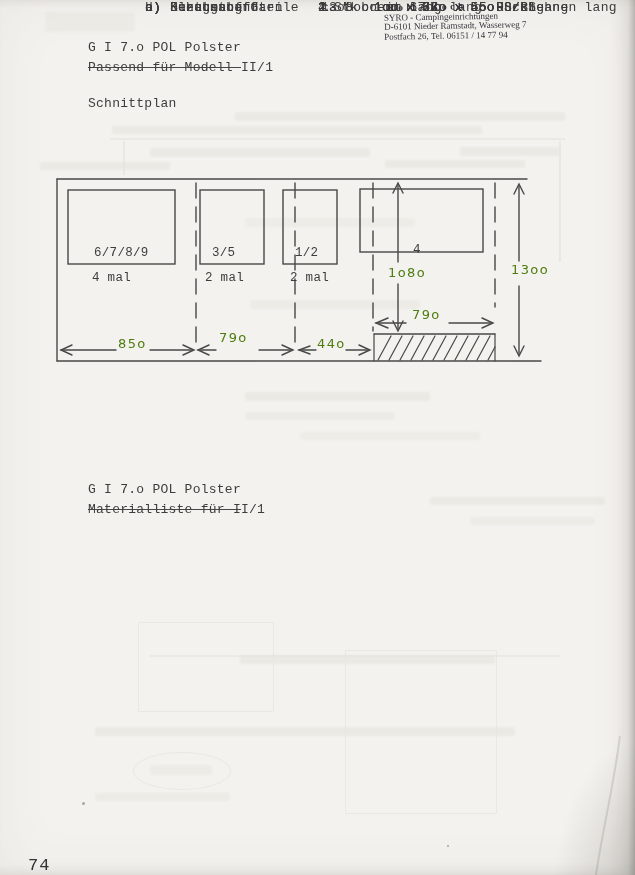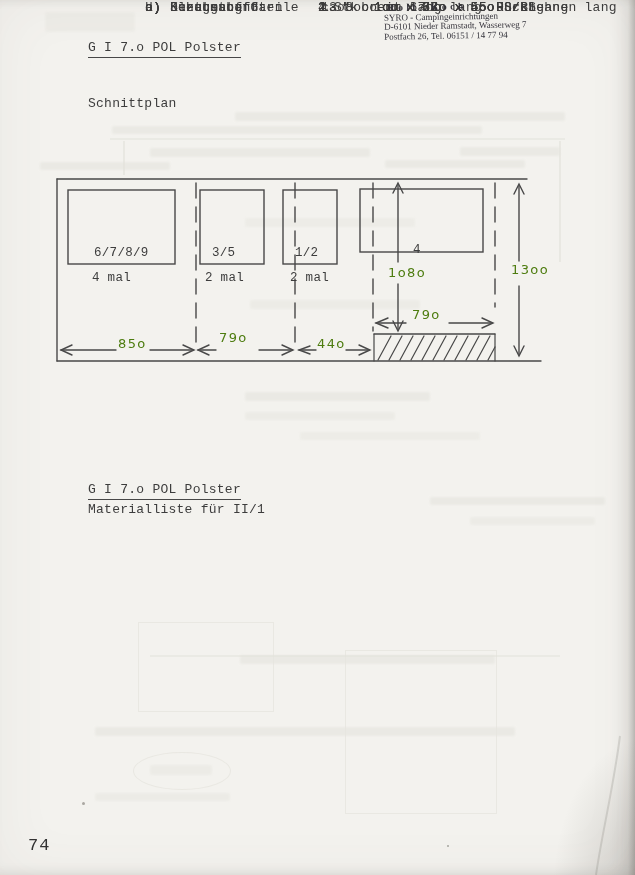--- a/index.html
+++ b/index.html
@@ -16,21 +16,21 @@
       inset -16px 0 20px -10px rgba(70,65,58,.20),
       inset 0 8px 10px -8px rgba(70,65,58,.07),
       inset 0 -10px 14px -10px rgba(70,65,58,.10);
   }
   .edge-band{position:absolute;top:0;right:0;width:7px;height:875px;z-index:55;
     background:linear-gradient(to right,rgba(60,55,48,0),rgba(60,55,48,.18));}
   .corner-shade{position:absolute;right:0;bottom:0;width:90px;height:150px;z-index:54;
     background:radial-gradient(ellipse at 110% 110%,rgba(70,64,56,.22),rgba(70,64,56,0) 65%);}
   .abs{position:absolute;}
   .typ{letter-spacing:.25px;white-space:pre;}
-  .title{font-size:13px;border-bottom:1.3px solid #474747;padding-bottom:2px;}
+  .title{font-size:13px;border-bottom:1.3px solid #474747;padding-bottom:12px;}
   .sub{font-size:13px;}
   .stamp{
     position:absolute;left:384px;top:2px;width:200px;z-index:5;
     font-family:"Liberation Serif","DejaVu Serif",serif;
     color:#35343c;transform:rotate(-1deg);line-height:9.5px;font-size:9px;
   }
   .stamp .s1{font-size:9.5px;font-weight:bold;letter-spacing:3.5px;word-spacing:6px;padding-left:4px;}
   .diagram-label{font-size:12.5px;letter-spacing:.3px;white-space:pre;margin-top:45px;}
   .hand{font-family:"DejaVu Sans",sans-serif;font-size:13px;letter-spacing:1.4px;color:#4d7c0f;white-space:pre;}
   .mrow span{position:absolute;font-size:13px;letter-spacing:.25px;white-space:pre;}
@@ -79,20 +79,21 @@
   <div class="speck" style="left:447px;top:845px;width:2px;height:2px;"></div>
 
   <div class="stamp">
     <div class="s1">Rolf Koch</div>
     <div>SYRO - Campingeinrichtungen</div>
     <div>D-6101 Nieder Ramstadt, Wasserweg 7</div>
     <div>Postfach 26, Tel. 06151 / 14 77 94</div>
   </div>
 
   <div class="abs typ title lbl" style="left:88px;top:40px;">G I 7.o POL Polster</div>
+  <div class="abs typ sub lbl" style="left:88px;top:60px;">Passend für Modell II/1</div>
   <div class="abs typ sub lbl" style="left:88px;top:96px;">Schnittplan</div>
 
   <svg class="overlay" width="635" height="875" viewBox="0 0 635 875">
 
     <line class="ghostline" x1="110" y1="139" x2="565" y2="139"></line>
     <line class="ghostline" x1="124" y1="141" x2="124" y2="175"></line>
     <line class="ghostline" x1="560" y1="141" x2="560" y2="262"></line>
     <line class="ghostline" x1="150" y1="656" x2="560" y2="656"></line>
 
     <path class="ink" d="M57,179 H527"></path>
@@ -217,17 +218,17 @@
     <span class="c-key">c)</span>
     <span class="c-name">Durchgang Garn</span>
     <span class="c-val"></span>
   </div>
   <div class="mrow" style="top:675px;">
     <span class="c-key">d)</span>
     <span class="c-name">Klettenband</span>
     <span class="c-val">ca 8ooo mm lang</span>
   </div>
 
-  <div class="abs pagenum lbl" style="left:28px;top:836px;">74</div>
+  <div class="abs pagenum lbl" style="left:28px;top:856px;">74</div>
 
   <div class="edge-band"></div>
   <div class="corner-shade"></div>
 </div>
 
 </body></html>

